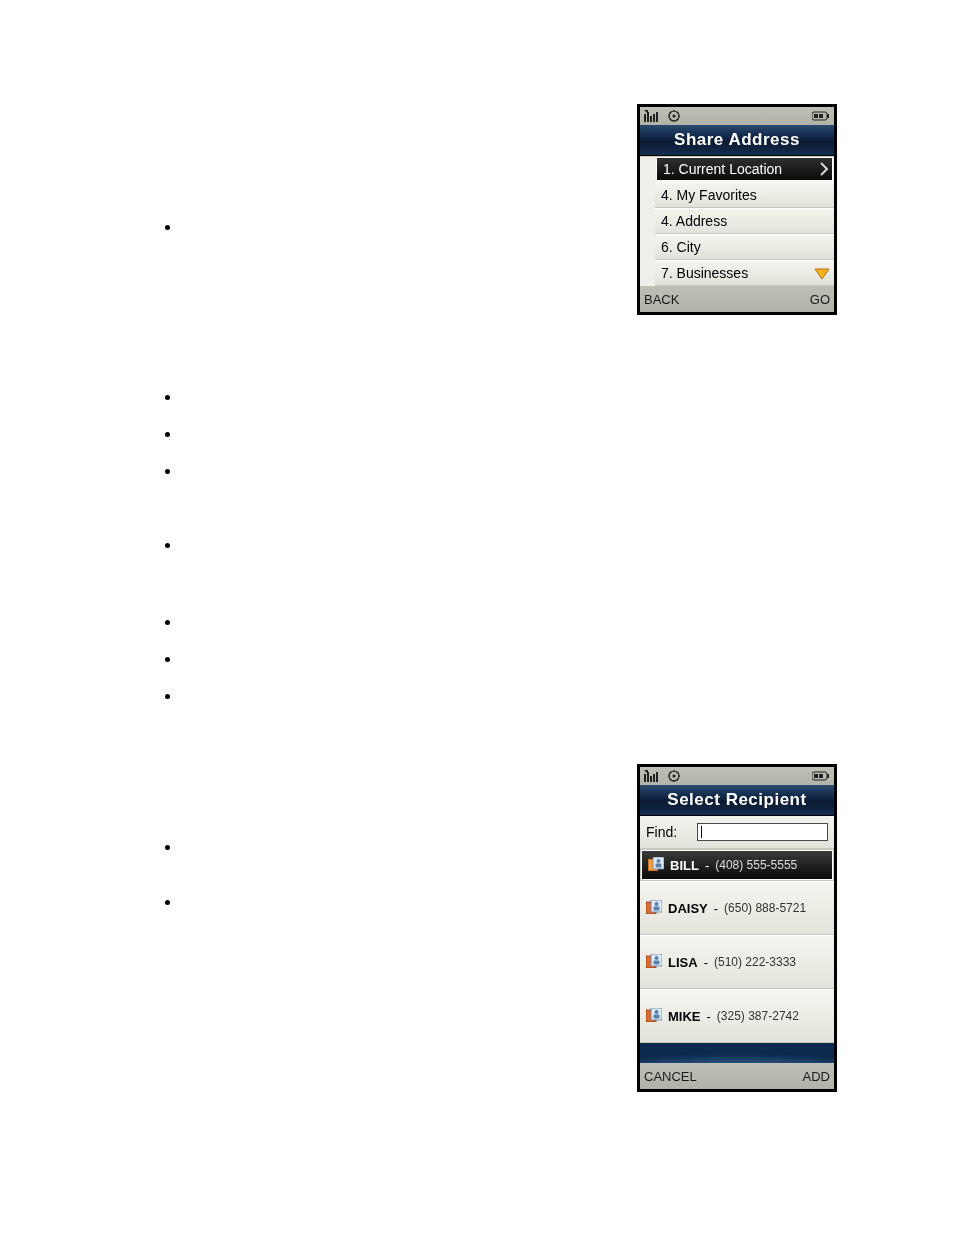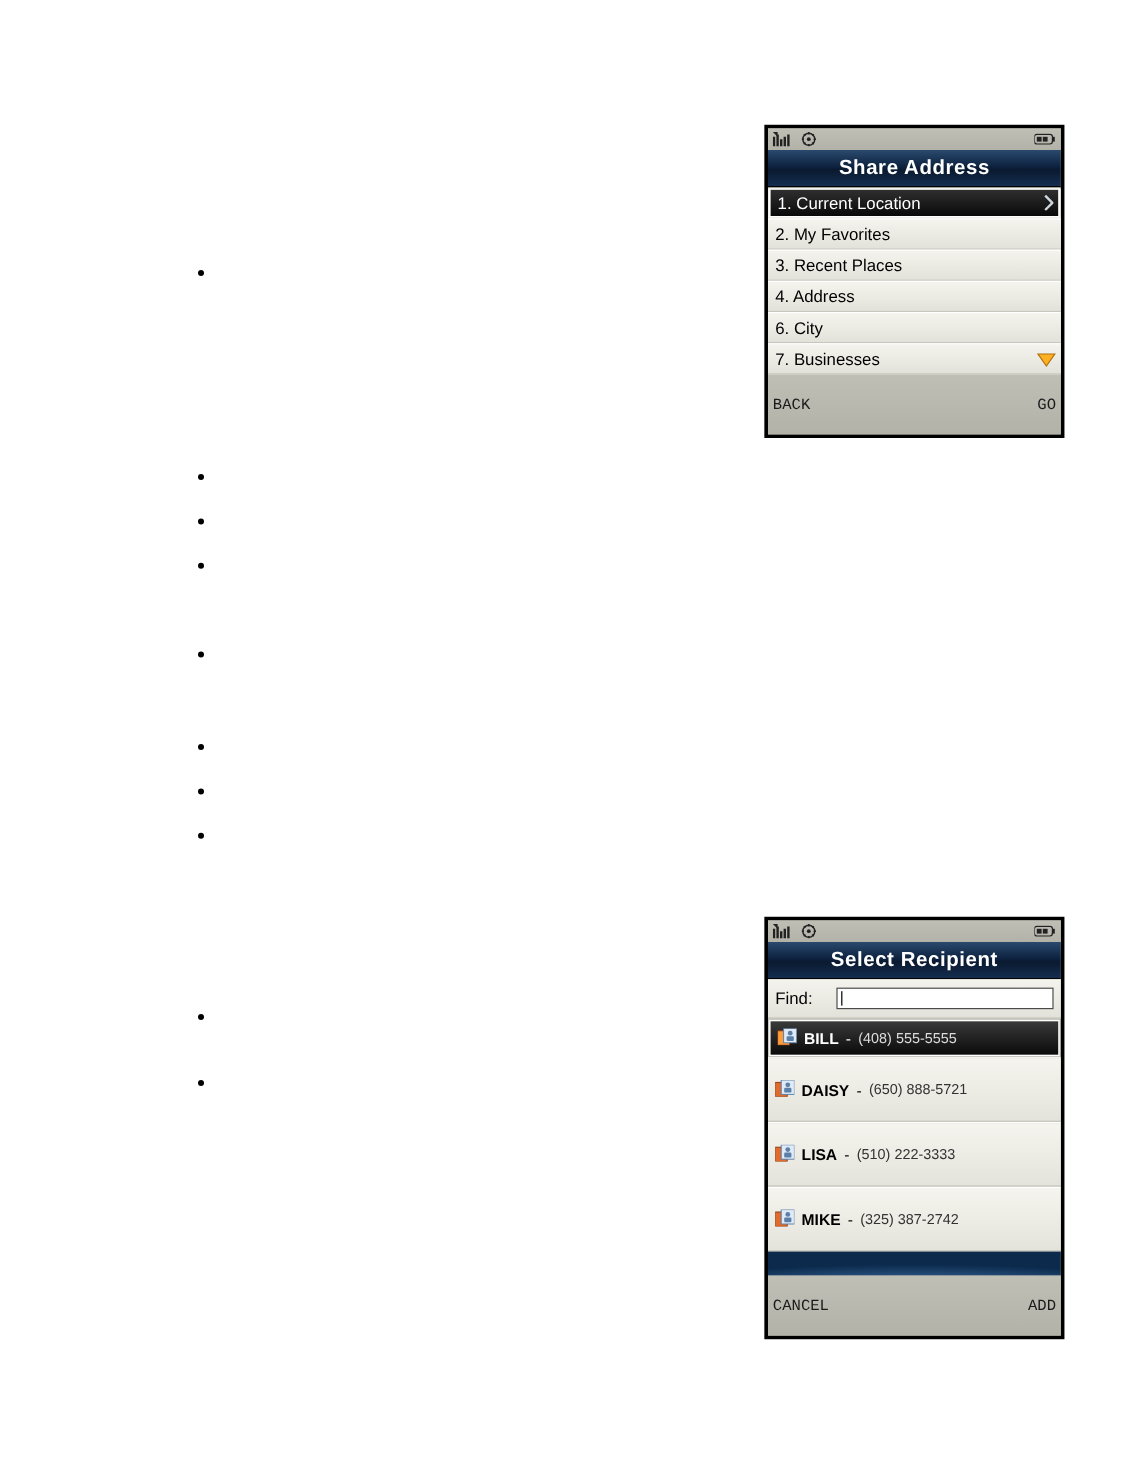--- a/index.html
+++ b/index.html
@@ -24,21 +24,21 @@
     height: 5px;
     background: #000;
     border-radius: 50%;
     margin-bottom: 0; 
     position: absolute;
   }
 
   
   .phone {
     position: absolute;
-    width: 250px;
+    width: 200px;
     border: 3px solid #000;
     background: #c9c8bf;
     box-sizing: border-box;
   }
   .statusbar {
     height: 18px;
     background: linear-gradient(#c0bfb6, #b3b2a8);
     display: flex;
     align-items: center;
     padding: 0 4px;
@@ -62,22 +62,22 @@
     align-items: center;
     justify-content: center;
     border-bottom: 1px solid #000;
   }
   .softkeys {
     height: 18px;
     background: linear-gradient(#c0bfb6, #b3b2a8);
     display: flex;
     align-items: center;
     justify-content: space-between;
-    padding: 16px 4px;
-    font-family: Liberation Mono, monospace;
+    padding: 4px 4px;
+    font-family: Liberation Sans, sans-serif;
     font-size: 13px;
     color: #1a1a1a;
     gap: 32px;
   }
 
   
   .listarea {
     background: #efeee8;
   }
   .listrow {
@@ -232,26 +232,25 @@
       <span>
         <svg width="18" height="10" viewBox="0 0 18 10">
           <rect x="0" y="1" width="15" height="8" rx="2" fill="none" stroke="#222" stroke-width="1"></rect>
           <rect x="15" y="3" width="2" height="4" fill="#222"></rect>
           <rect x="2" y="3" width="4" height="4" fill="#222"></rect>
           <rect x="7" y="3" width="4" height="4" fill="#222"></rect>
         </svg>
       </span>
     </div>
     <div class="titlebar">Share Address</div>
-    <div class="listarea" id="list1" style="position:relative;">
+    <div class="listarea" id="list1" style="position:relative;padding-left:15px;">
         <div class="listrow selected">1. Current Location<span class="chev"><svg width="8" height="14" viewBox="0 0 8 14">
               <path d="M1 1 L7 7 L1 13" fill="none" stroke="#cfd6dc" stroke-width="2"></path>
             </svg></span></div>
-        <div class="listrow">2. My Favorites</div>
-        <div class="listrow">3. Recent Places</div>
+        <div class="listrow">4. My Favorites</div>
         <div class="listrow">4. Address</div>
         <div class="listrow">6. City</div>
         <div class="listrow">7. Businesses<span class="lastrow-arrow"><svg width="16" height="12" viewBox="0 0 16 12">
               <polygon points="1,1 15,1 8,11" fill="#ffb020" stroke="#b07010" stroke-width="1"></polygon>
             </svg></span></div>
       </div>
     <div class="softkeys">
       <span>BACK</span>
       <span>GO</span>
     </div>

